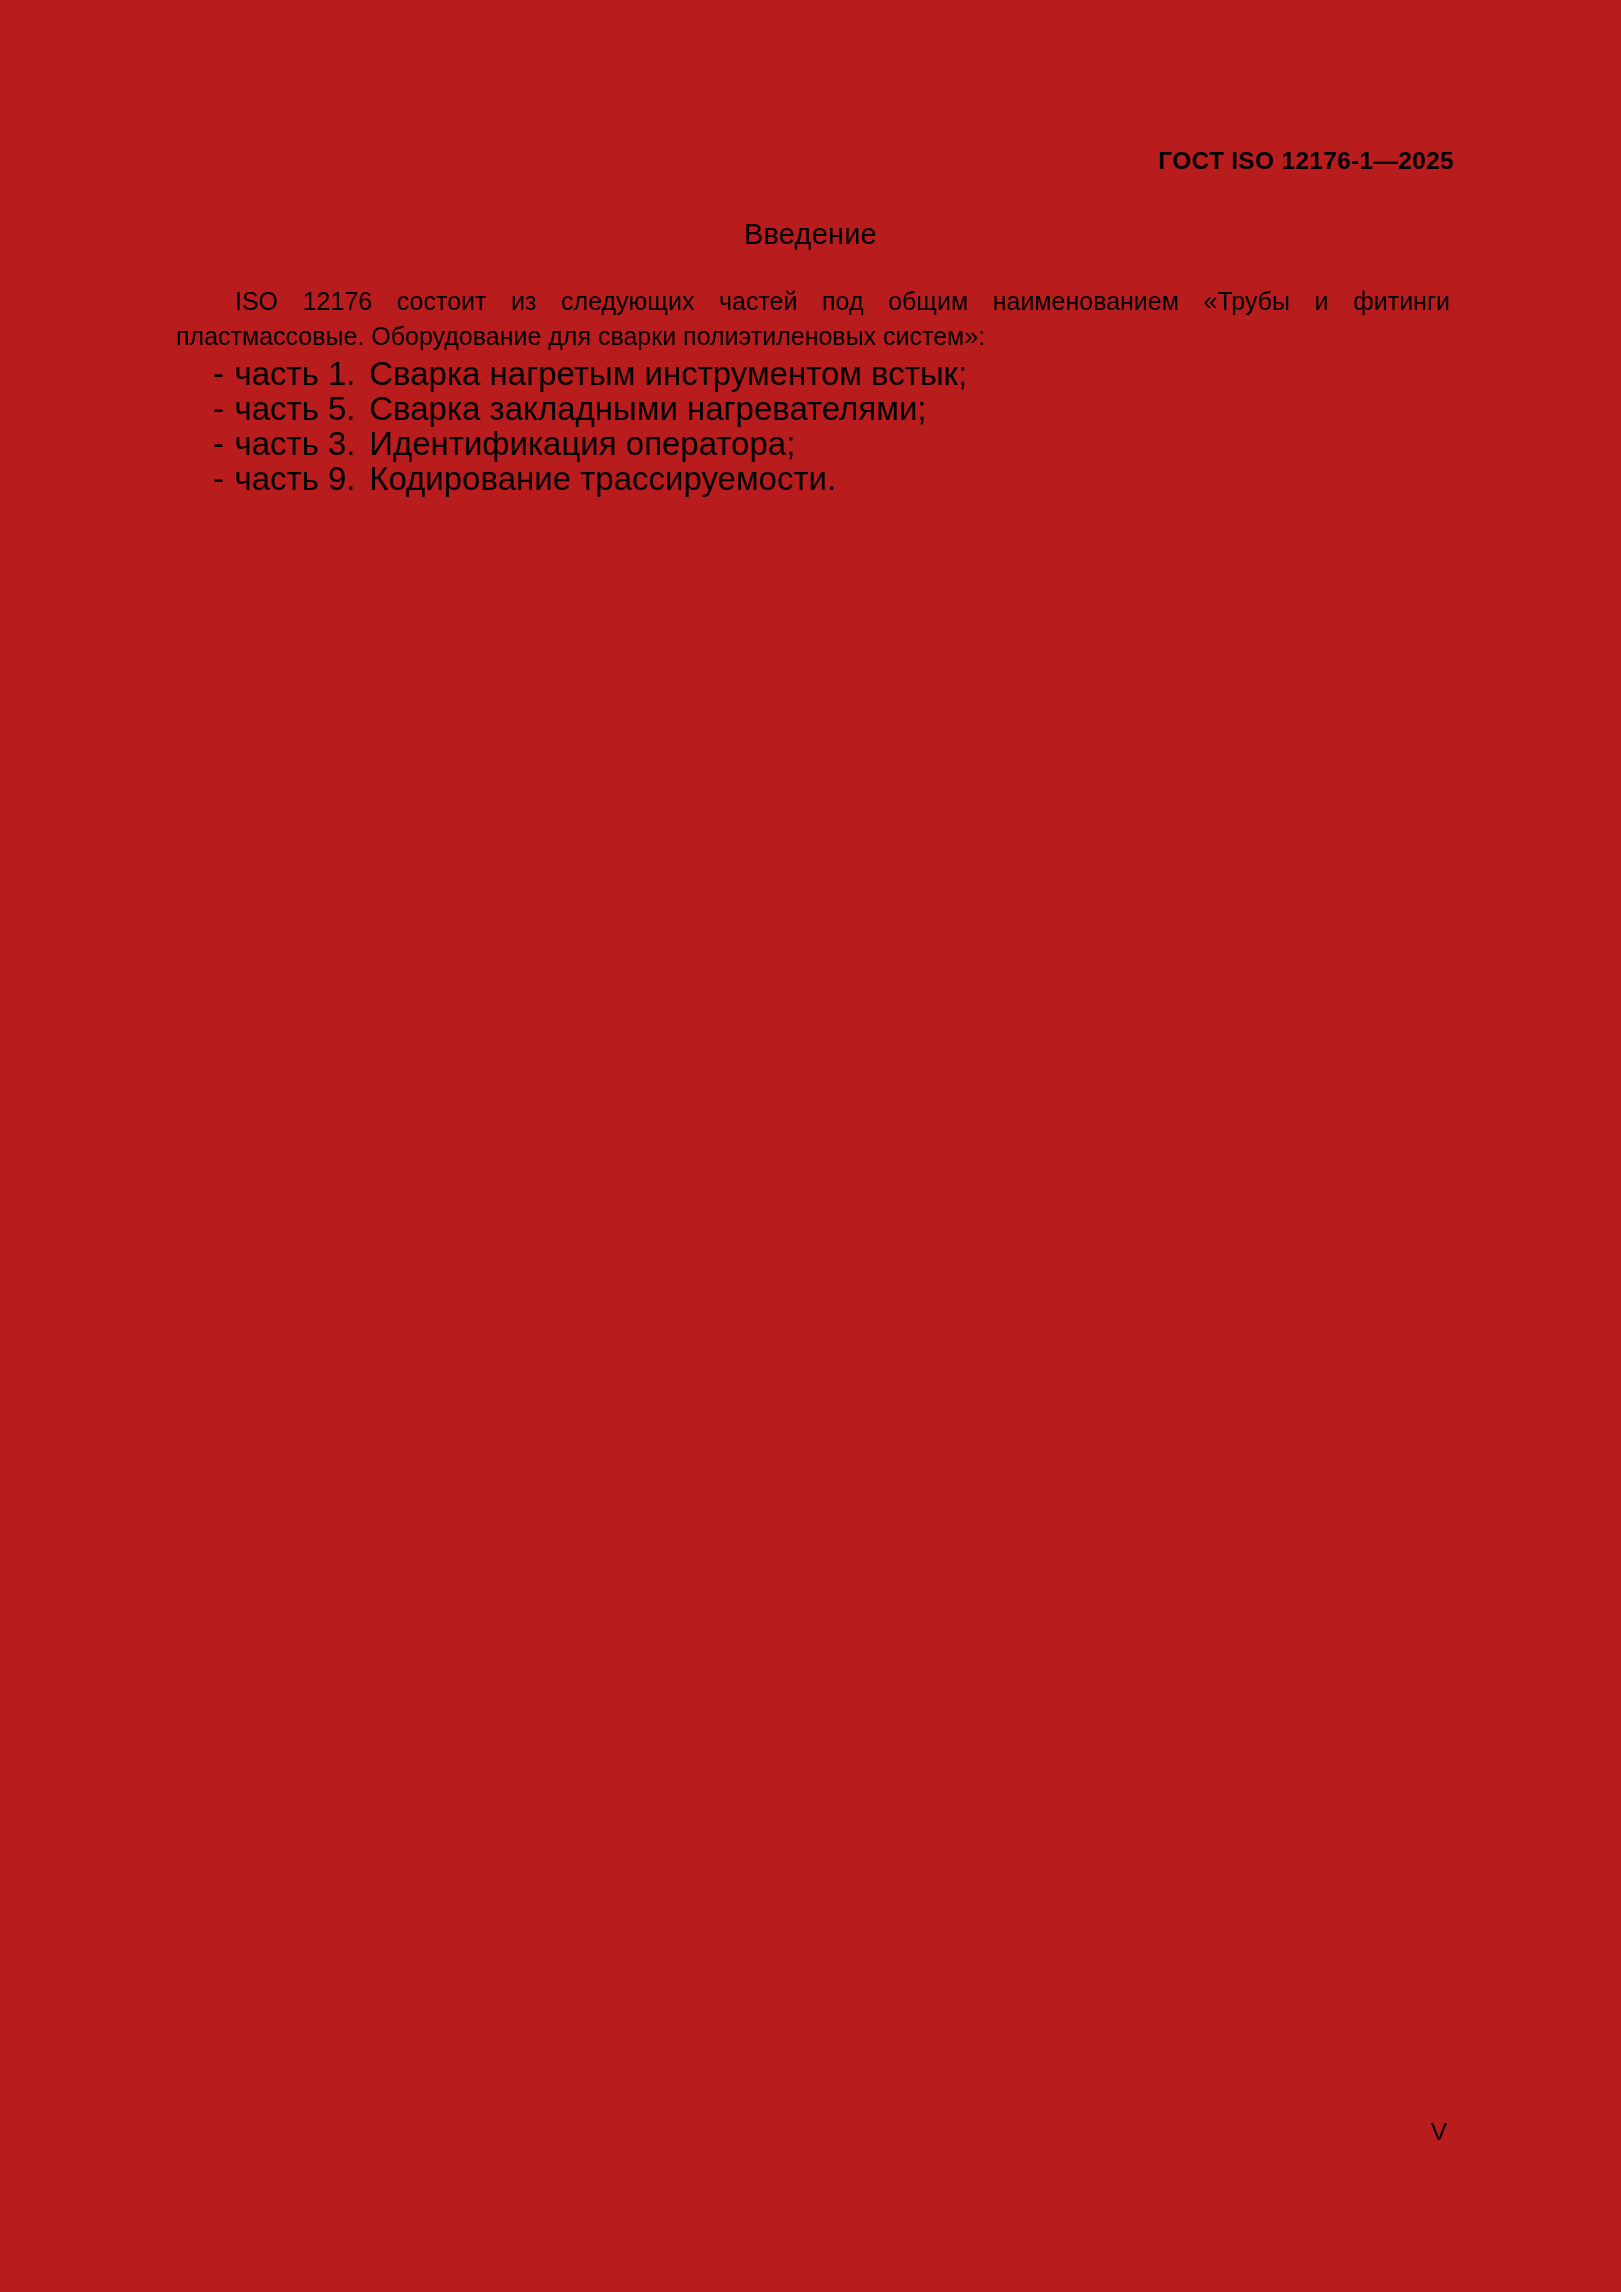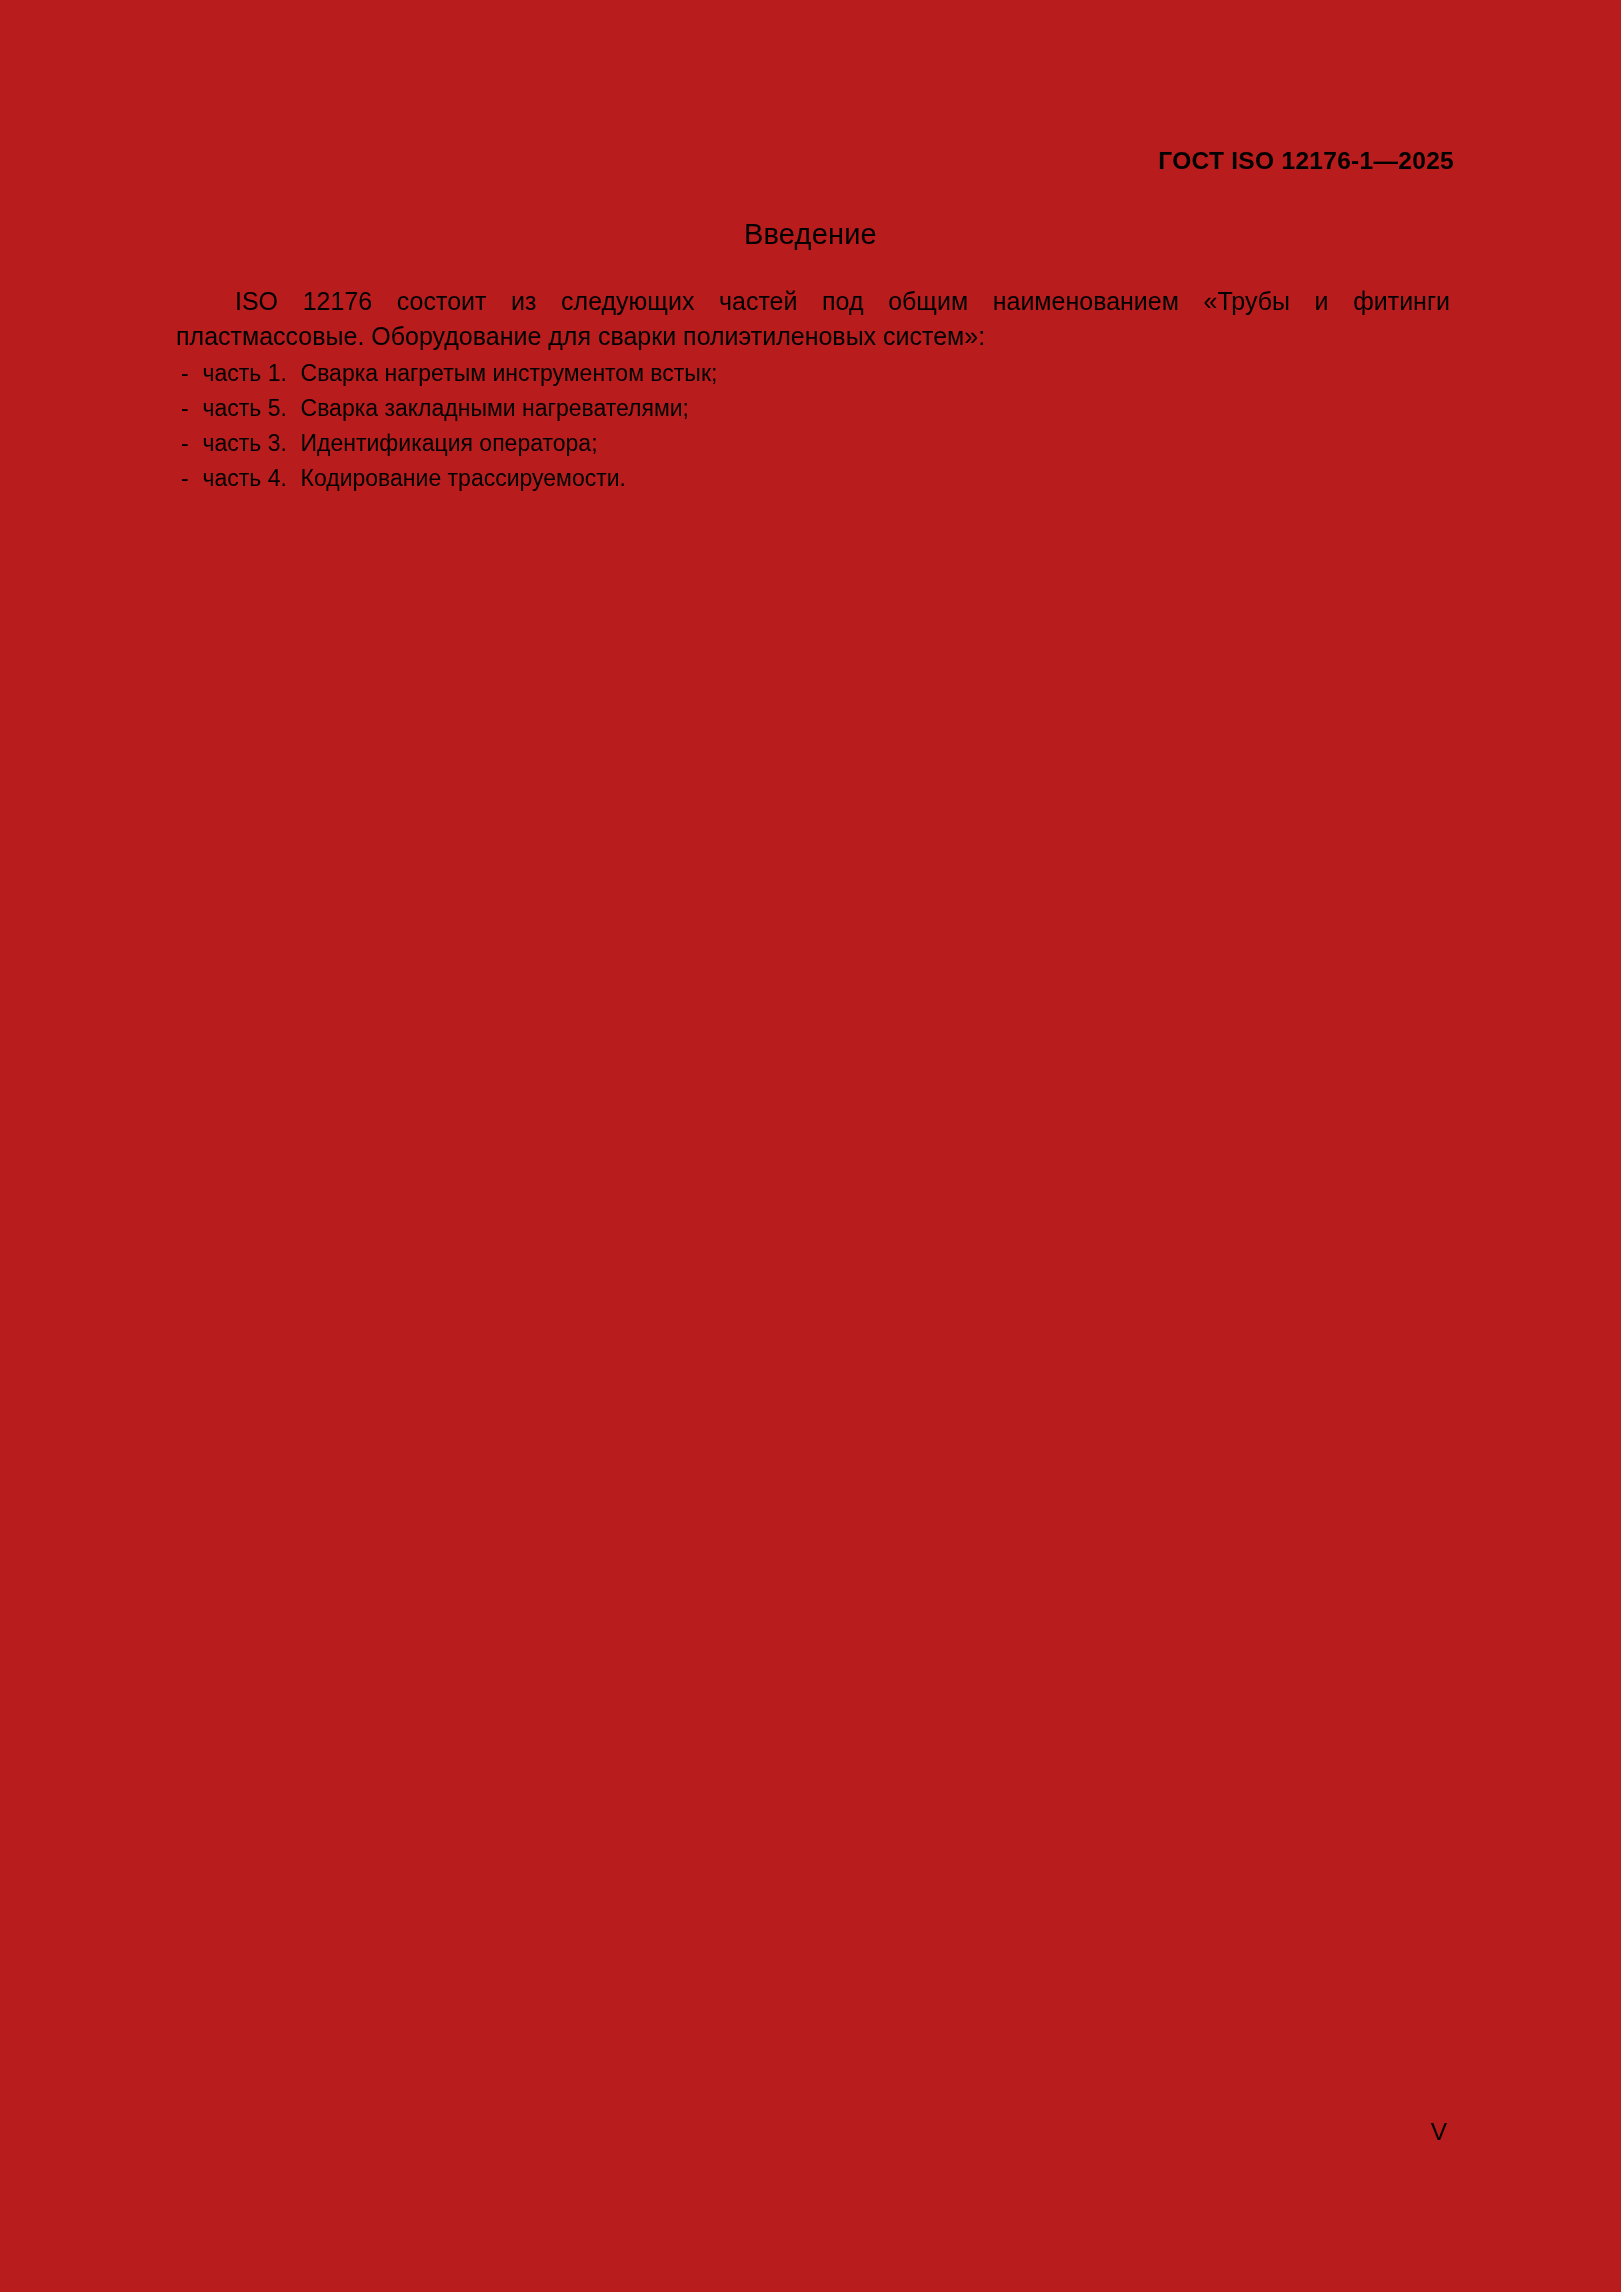--- a/index.html
+++ b/index.html
@@ -51,24 +51,25 @@
     text-indent: 59px;
     margin: 0 0 2px 0;
     hyphens: manual;
   }
   .list {
     margin: 0;
     padding: 0;
     list-style: none;
   }
   .list-item {
-    font-size: 23px;
+    font-size: 33px;
     line-height: 35px;
     padding-left: 4.9px;
     white-space: nowrap;
+    margin-left: 32px;
   }
   .dash {
     display: inline-block;
     width: 21.6px;
   }
   .item-num {
     display: inline-block;
   }
   .item-gap {
     display: inline-block;
@@ -98,21 +99,21 @@
       <li class="list-item">
         <span class="dash">-</span><span class="item-num">часть 1.</span><span class="item-gap"></span><span>Сварка нагретым инструментом встык;</span>
       </li>
       <li class="list-item">
         <span class="dash">-</span><span class="item-num">часть 5.</span><span class="item-gap"></span><span>Сварка закладными нагревателями;</span>
       </li>
       <li class="list-item">
         <span class="dash">-</span><span class="item-num">часть 3.</span><span class="item-gap"></span><span>Идентификация оператора;</span>
       </li>
       <li class="list-item">
-        <span class="dash">-</span><span class="item-num">часть 4.</span><span class="item-gap"></span><span>Кодирование трассируемости.</span>
+        <span class="dash">-</span><span class="item-num">часть 9.</span><span class="item-gap"></span><span>Кодирование трассируемости.</span>
       </li>
     </ul>
 
   </div>
 
   <div class="footer-page">V</div>
 
 </div>
 
 

